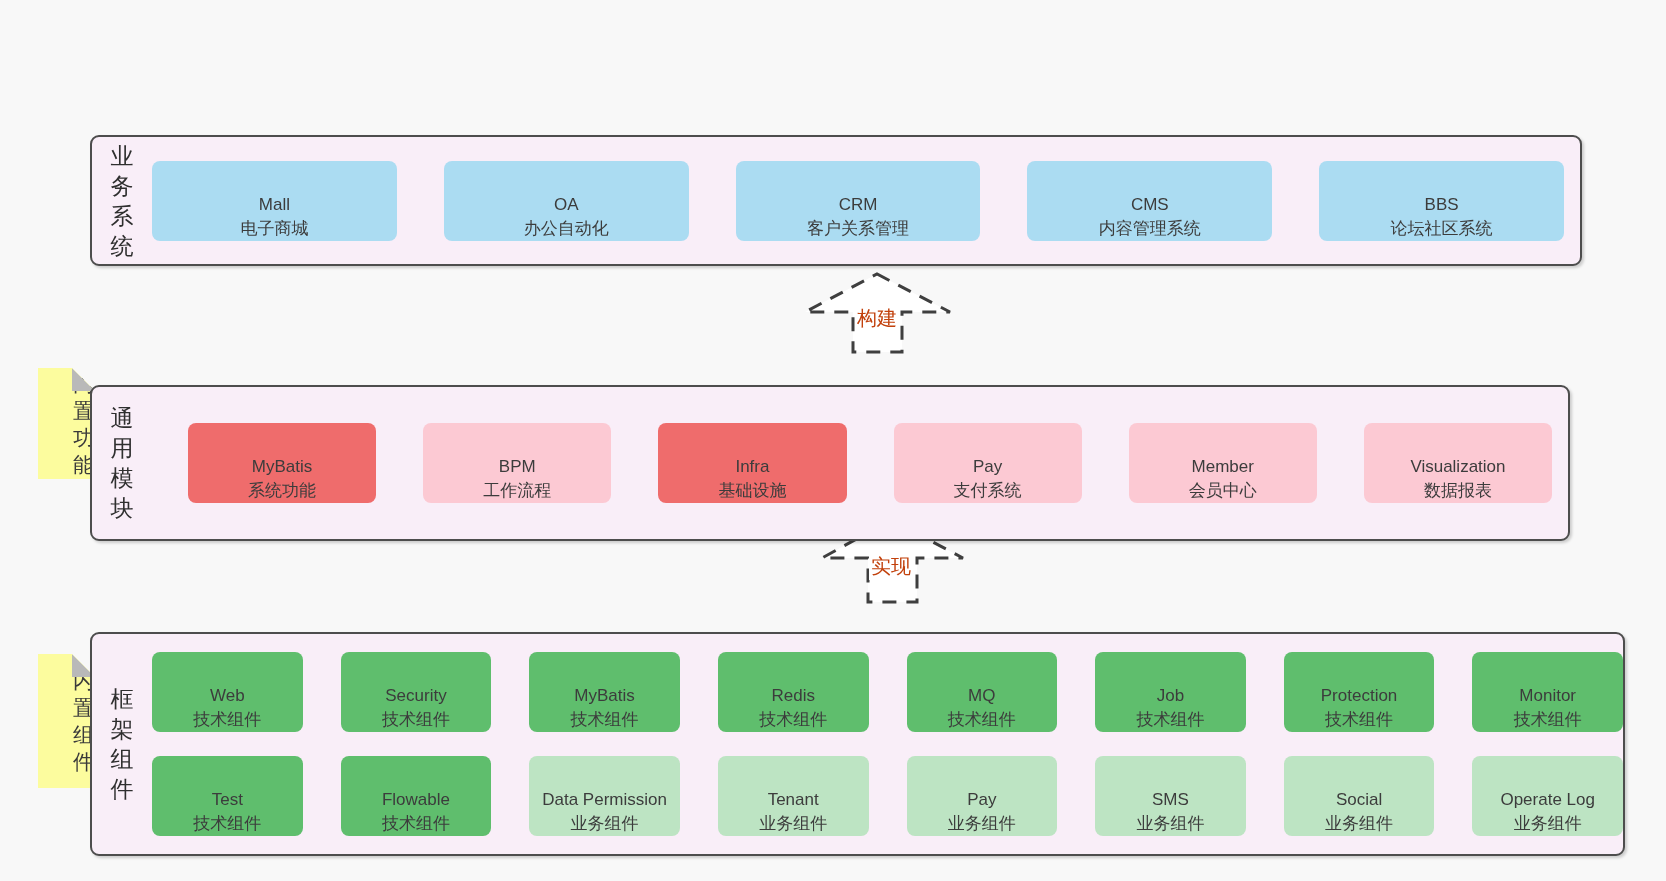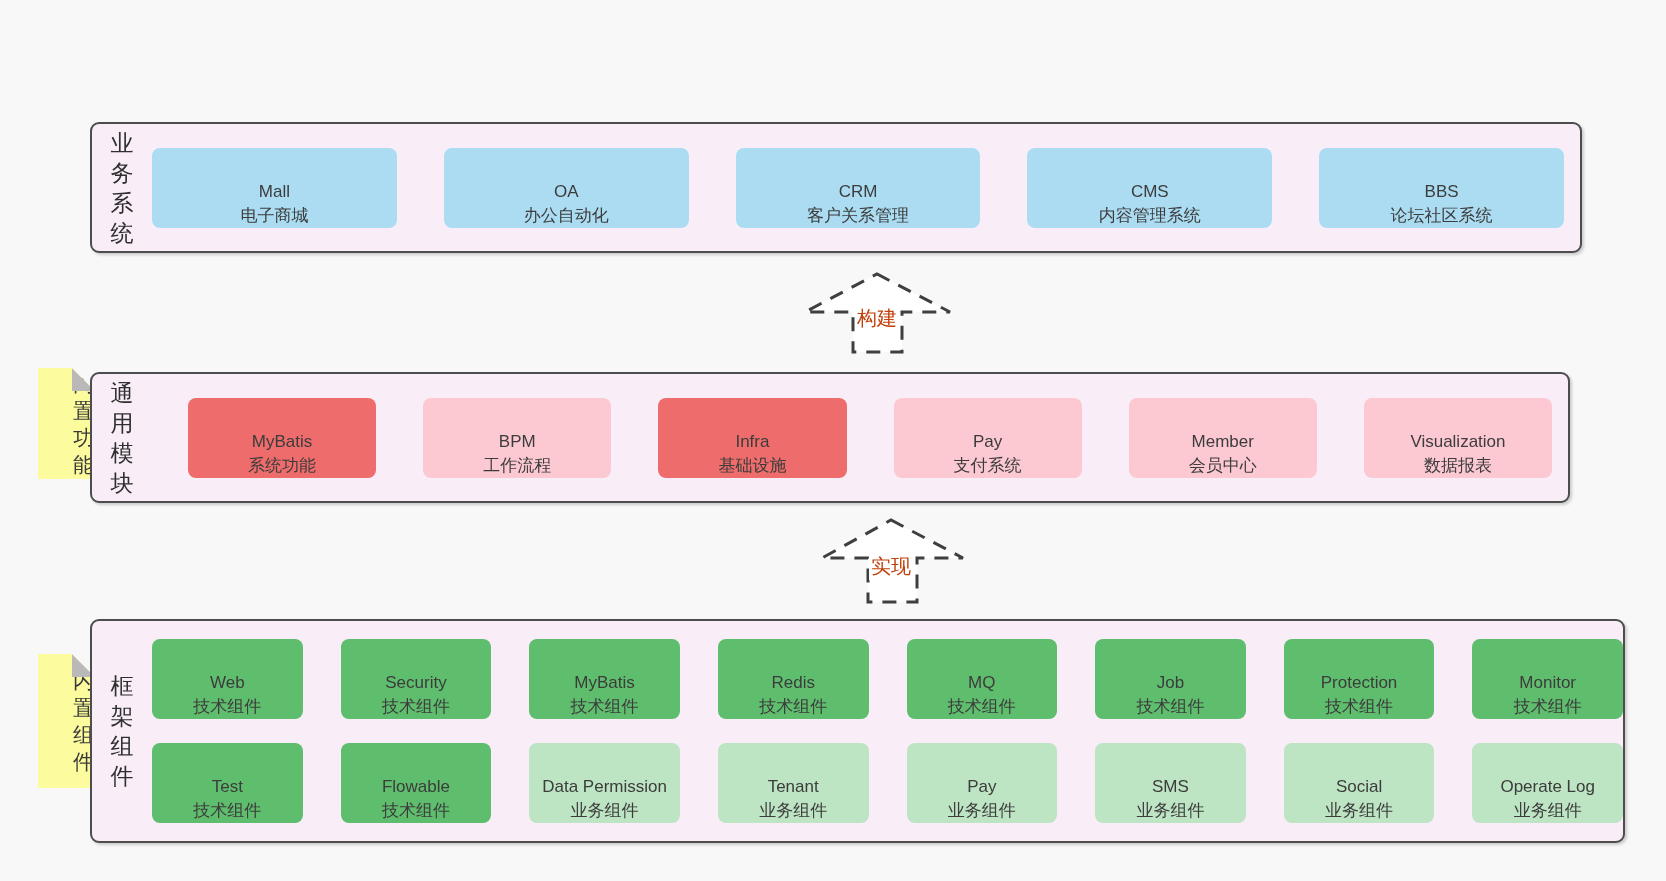--- a/index.html
+++ b/index.html
@@ -6,20 +6,21 @@
   body { font-family:"Liberation Sans", sans-serif; }
   .canvas { position:relative; width:1666px; height:881px; background:var(--page-bg,#f8f8f8); overflow:hidden; }
 
   
   .panel {
     position:absolute; box-sizing:border-box; z-index:1;
     background:var(--panel-bg,#f9eef8);
     border:2px solid var(--panel-border,#4d4d4d);
     border-radius:9px; display:flex;
     box-shadow:2px 2px 3px rgba(0,0,0,0.18);
+    margin-top:13px;
   }
   .label-col { width:60px; display:flex; align-items:center; justify-content:center; flex:0 0 60px; }
   .vtext { font-size:23px; line-height:30px; width:25px; word-break:break-all; text-align:center; color:#2f2f2f; }
 
   .row6 { flex:1; display:flex; align-items:center; gap:47px; padding-right:16px; }
   .rows-col { flex:1; display:flex; flex-direction:column; justify-content:center; gap:24px; }
   .row8 { display:flex; gap:38px; }
 
   .box {
     height:80px; flex:1; border-radius:8px;
@@ -99,21 +100,21 @@
           <div class="box-name">CMS</div>
           <div class="box-desc">内容管理系统</div>
         </div>
         <div class="box v-blue">
           <div class="box-name">BBS</div>
           <div class="box-desc">论坛社区系统</div>
         </div>
       </div>
   </div>
 
-  <div class="panel" style="left:90px; top:372px; width:1480px; height:131px;gap:36px;">
+  <div class="panel" style="left:90px; top:372px; width:1480px; height:156px;gap:36px;">
     <div class="label-col">
       <div class="vtext">通用模块</div>
     </div>
     <div class="row6">
         <div class="box v-red">
           <div class="box-name">MyBatis</div>
           <div class="box-desc">系统功能</div>
         </div>
         <div class="box v-pink">
           <div class="box-name">BPM</div>

